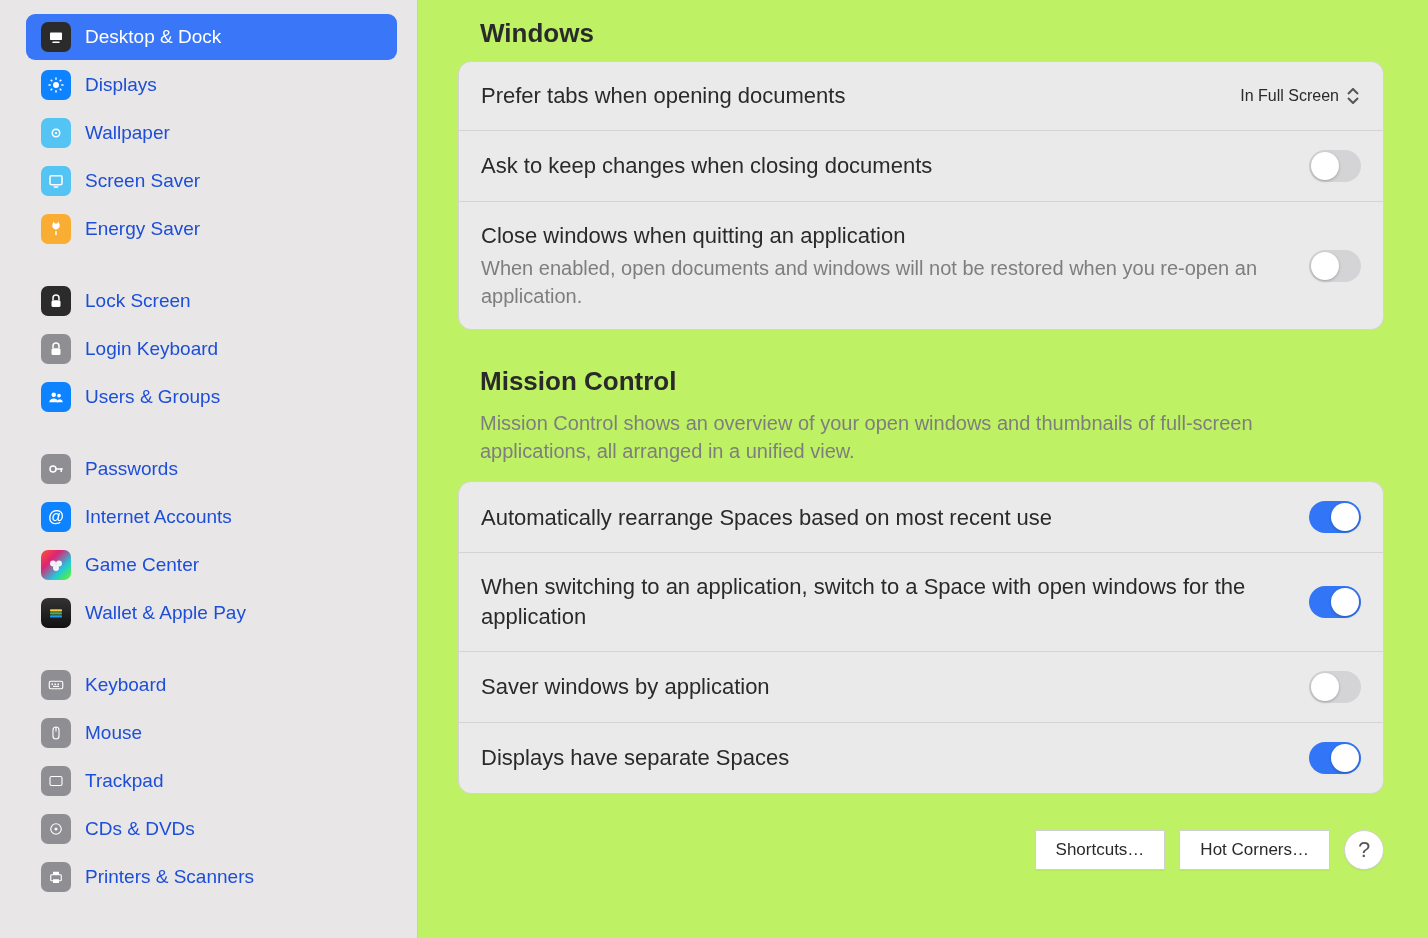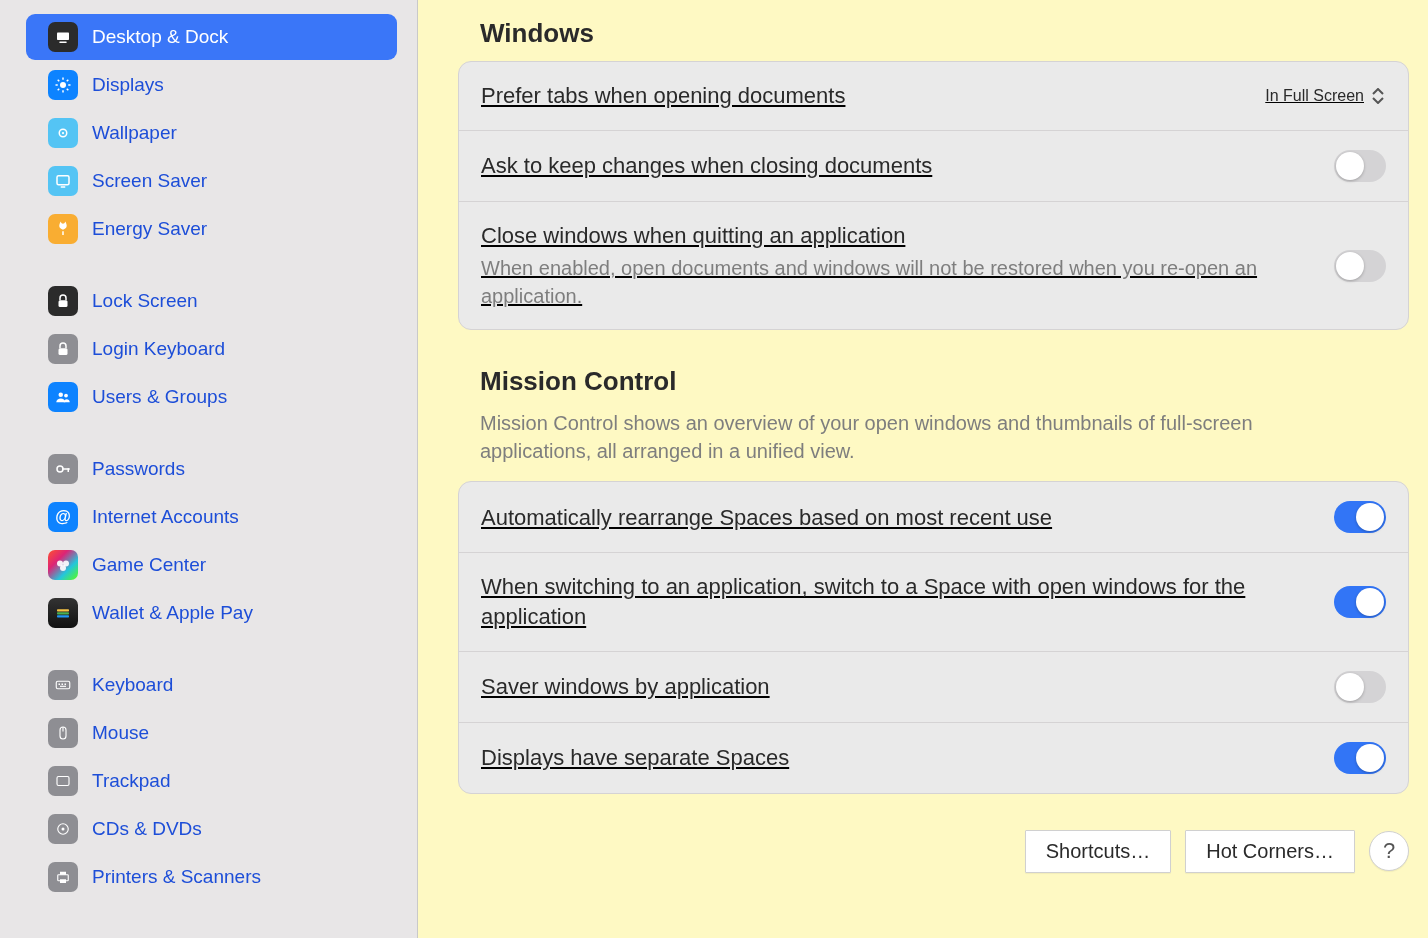--- a/index.html
+++ b/index.html
@@ -20,21 +20,21 @@
       height: 100%;
       background: #e8e6e7;
       border-right: 1px solid #c9c9c9;
       padding: 14px 20px 14px 26px;
       overflow-y: auto;
     }
     .sidebar-item {
       display: flex;
       align-items: center;
       gap: 14px;
-      padding: 8px 22px;
+      padding: 8px 15px;
       border-radius: 9px;
       cursor: pointer;
       margin-bottom: 2px;
     }
     .sidebar-item.selected {
       background: #3a76f8;
     }
     .sidebar-item.selected .sidebar-label {
       color: #ffffff;
     }
@@ -50,22 +50,22 @@
     .sidebar-label {
       font-size: 19px;
       color: #1d4ed8;
       font-weight: 400;
     }
     .sidebar-gap {
       height: 24px;
     }
     .main {
       flex: 1;
-      background: #fef9c3;
-      padding: 0 19px 30px 40px;
+      background: #bef264;
+      padding: 0 44px 30px 40px;
       overflow-y: auto;
     }
     .section-title {
       font-size: 26px;
       font-weight: 700;
       color: #2a2a2a;
       margin-top: 18px;
       margin-bottom: 12px;
       margin-left: 22px;
     }
@@ -84,21 +84,20 @@
       overflow: hidden;
       margin-bottom: 36px;
     }
     .settings-row {
       display: flex;
       align-items: center;
       justify-content: flex-end;
       padding: 19px 22px;
       border-bottom: 1px solid #d5d3d4;
       gap: 20px;
-      text-decoration: underline;
     }
     .settings-row:last-child {
       border-bottom: none;
     }
     .settings-row .row-text {
       flex: 1;
     }
     .settings-row .row-title {
       font-size: 22px;
       color: #2a2a2a;
@@ -153,21 +152,21 @@
       justify-content: flex-end;
       gap: 14px;
       align-items: center;
       margin-top: 28px;
     }
     .btn {
       background: #ffffff;
       border: 1px solid #d0d0d0;
       border-radius: 1px;
       padding: 9px 20px;
-      font-size: 20px;
+      font-size: 17px;
       color: #2a2a2a;
       cursor: pointer;
       box-shadow: 0 1px 1px rgba(0,0,0,0.05);
     }
     .help-btn {
       width: 40px;
       height: 40px;
       border-radius: 50%;
       background: #ffffff;
       border: 1px solid #d0d0d0;

